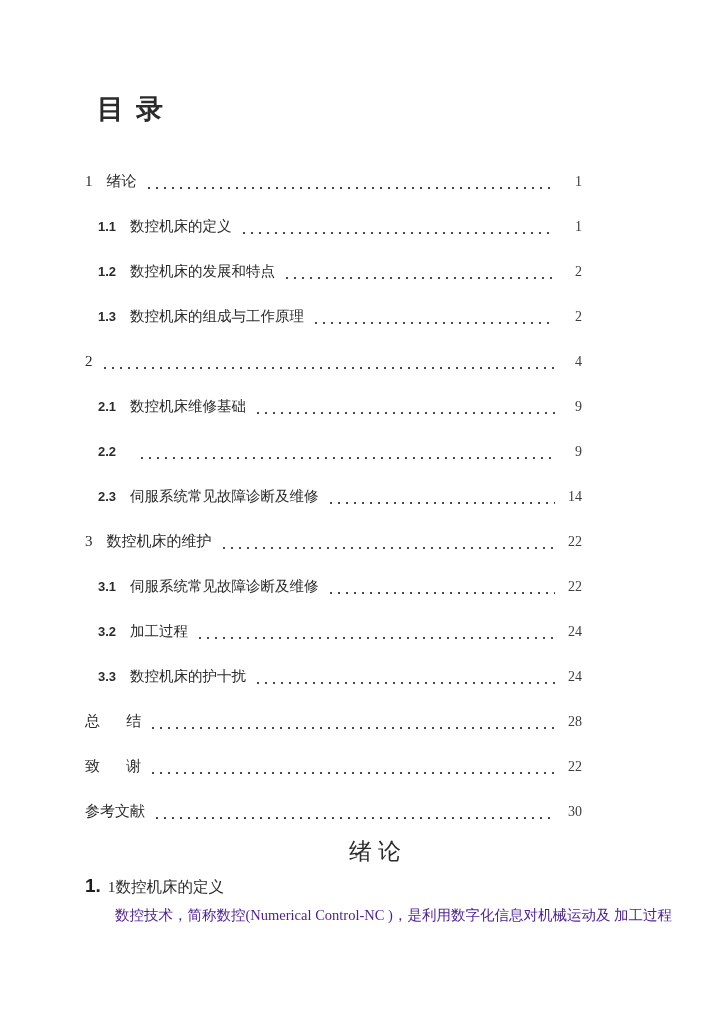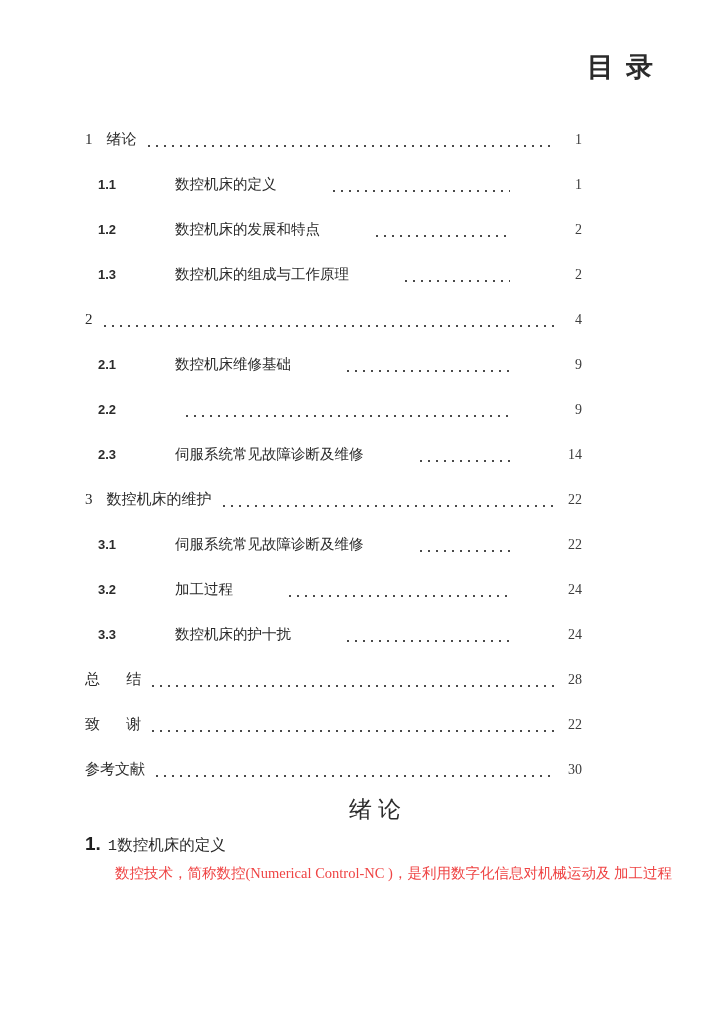--- a/index.html
+++ b/index.html
@@ -13,42 +13,41 @@
     height: 1018px;
     background: #ffffff;
     box-sizing: border-box;
     padding: 0 55px 0 85px;
     overflow: hidden;
     font-family: "Liberation Serif", "DejaVu Serif", serif;
     color: #2b2b2b;
   }
   .toc-title {
     margin: 0;
-    padding-top: 51px;
-    text-align: right;
+    padding-top: 93px;
+    text-align: left;
     font-size: 27px;
     font-weight: 600;
     letter-spacing: 12px;
     text-indent: 12px;
     line-height: 1.2;
   }
   .toc {
     margin-top: 34px;
     width: 497px;
   }
   .toc-row {
     height: 45px;
     display: flex;
     align-items: center;
     font-size: 15px;
   }
   .toc-row.level2 {
     padding-left: 13px;
     font-size: 14.5px;
-    gap: 45px;
   }
   .toc-num {
     margin-right: 14px;
     white-space: pre;
   }
   .toc-row.level2 .toc-num {
     font-family: "Liberation Sans", "DejaVu Sans", sans-serif;
     font-weight: 700;
     font-size: 13px;
     min-width: 19px;
@@ -90,29 +89,28 @@
   }
   .list-num {
     font-family: "Liberation Sans", "DejaVu Sans", sans-serif;
     font-weight: 700;
     font-size: 19px;
     margin-right: 7px;
     color: #1e1e1e;
   }
   .subsection-text {
     font-size: 15.5px;
-    font-family: Liberation Mono, monospace;
   }
   .body-paragraph {
     margin: 5px 0 0 0;
     text-indent: 30px;
     font-size: 14.5px;
     line-height: 1.45;
     white-space: nowrap;
-    color: #ef4444;
+    color: #4c1d95;
   }
 </style>
 </head>
 <body>
 
 <div class="page">
 
   <h1 class="toc-title">目录</h1>
 
   <div class="toc" id="toc">

